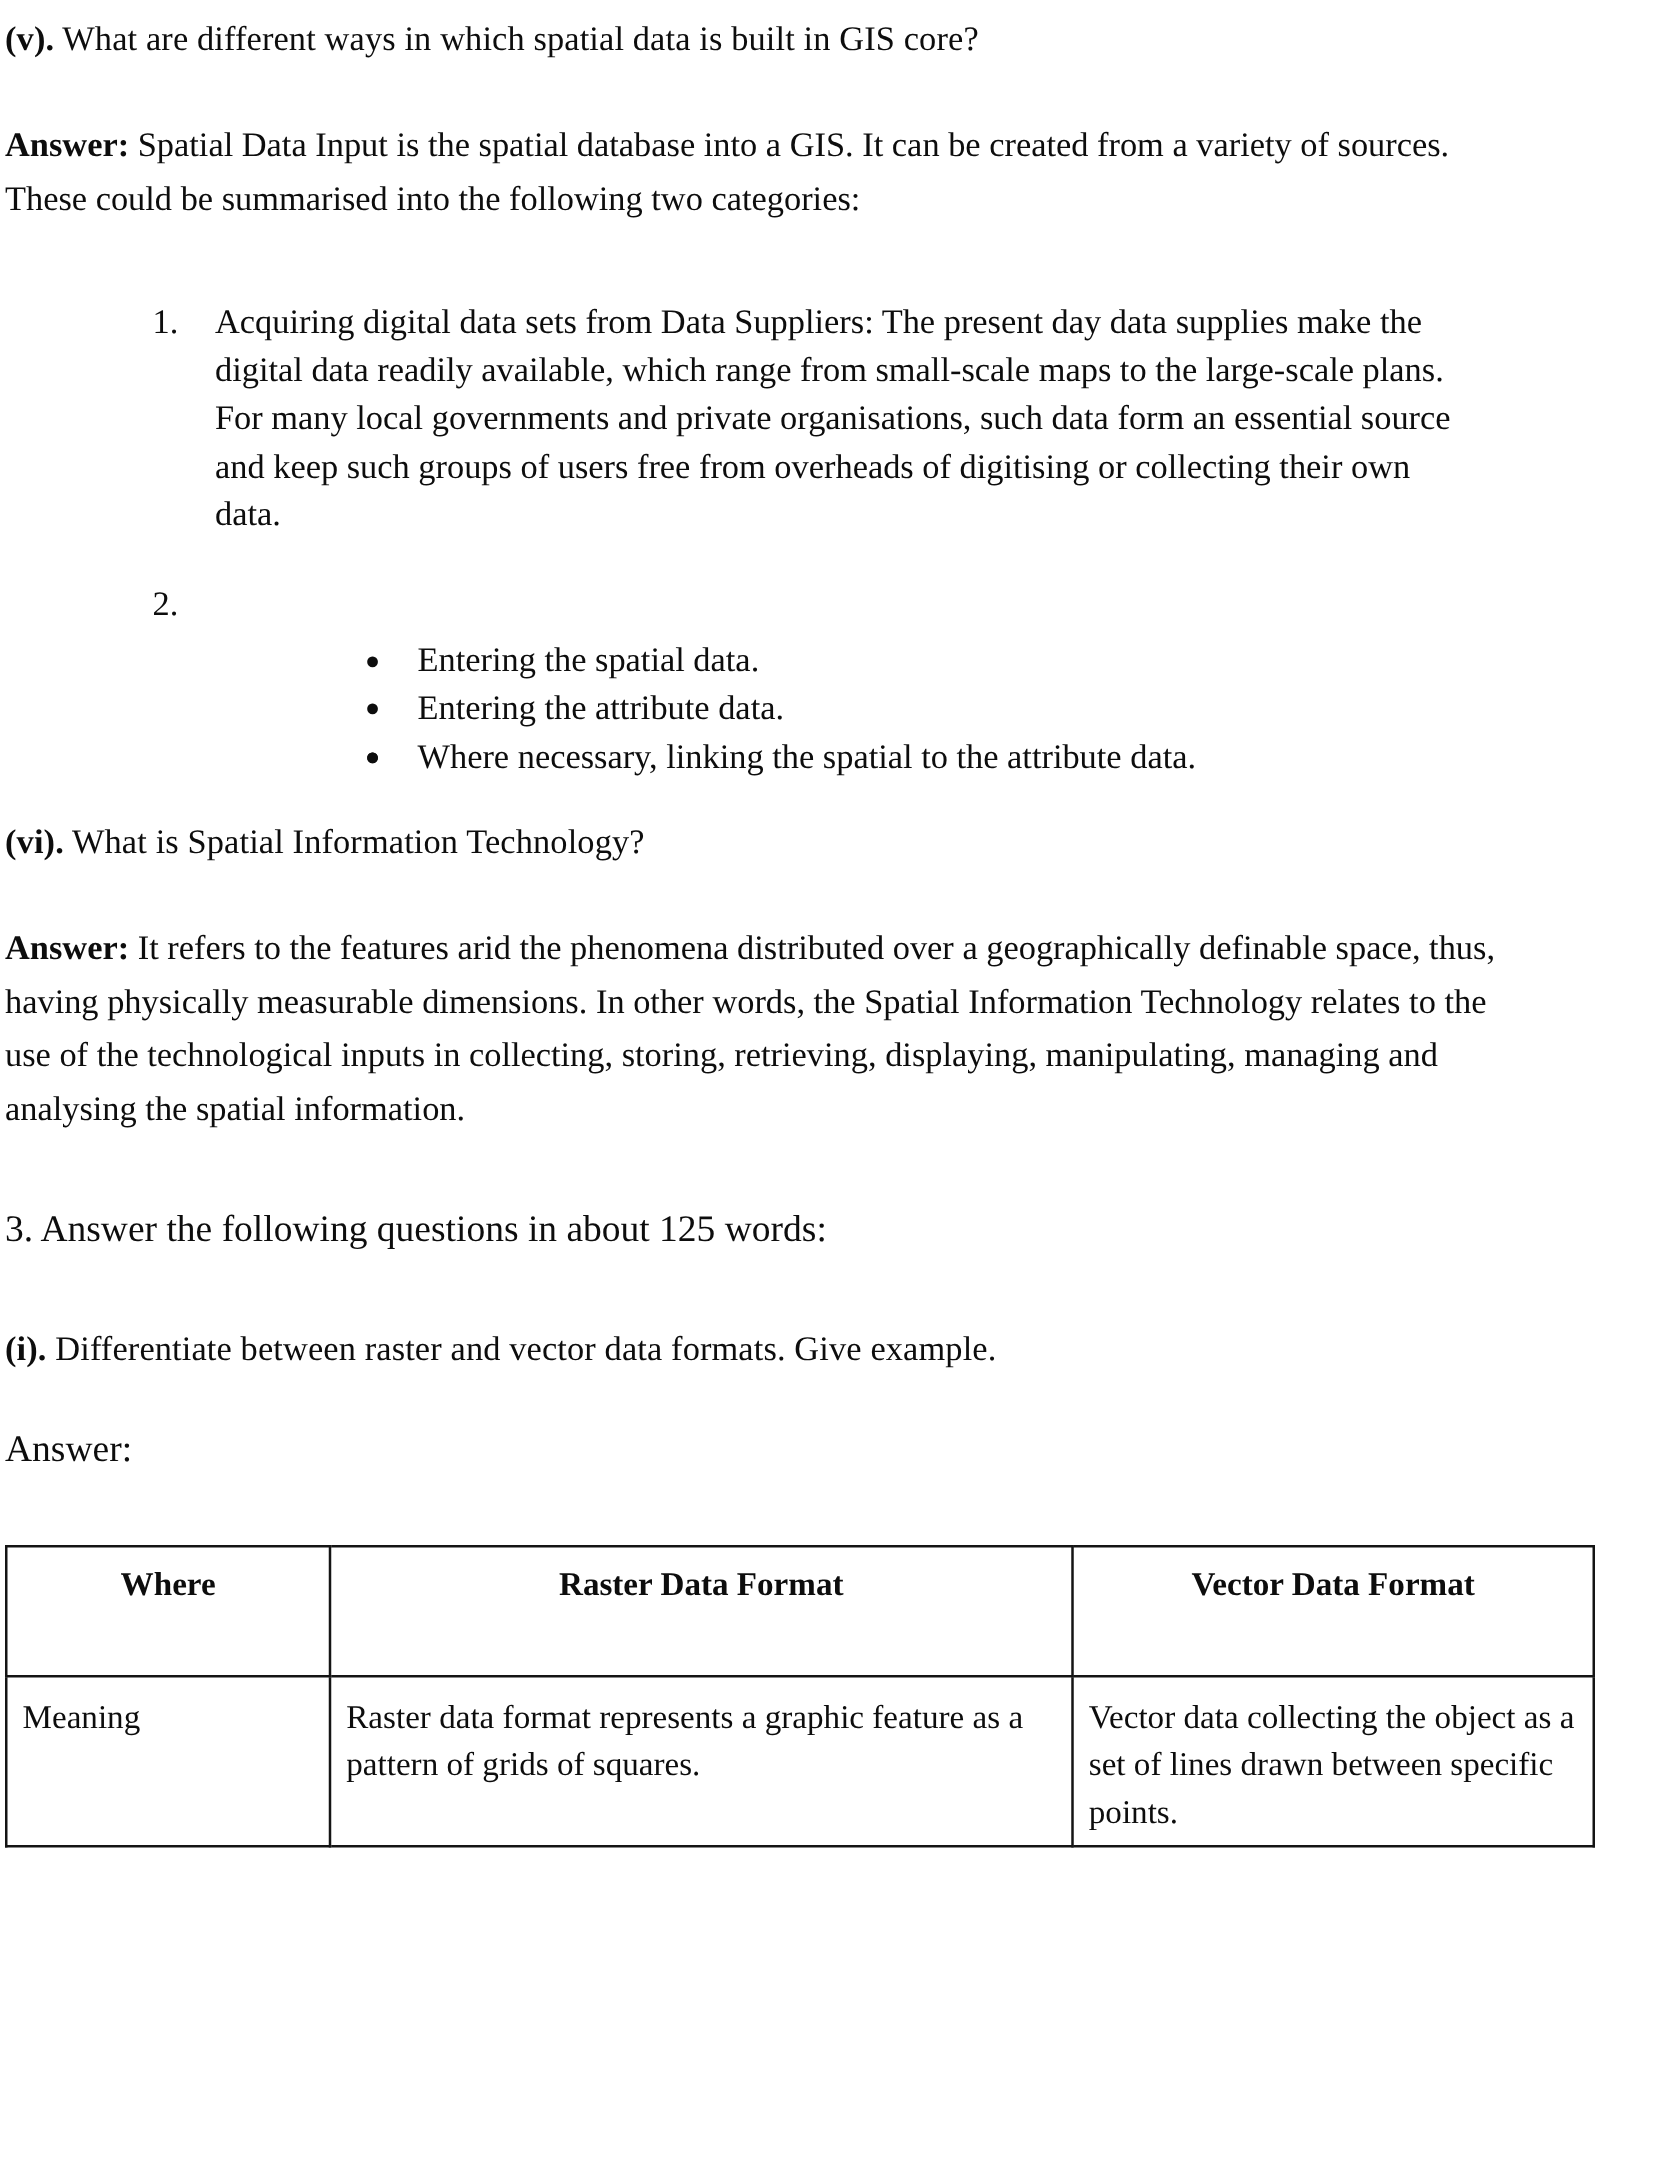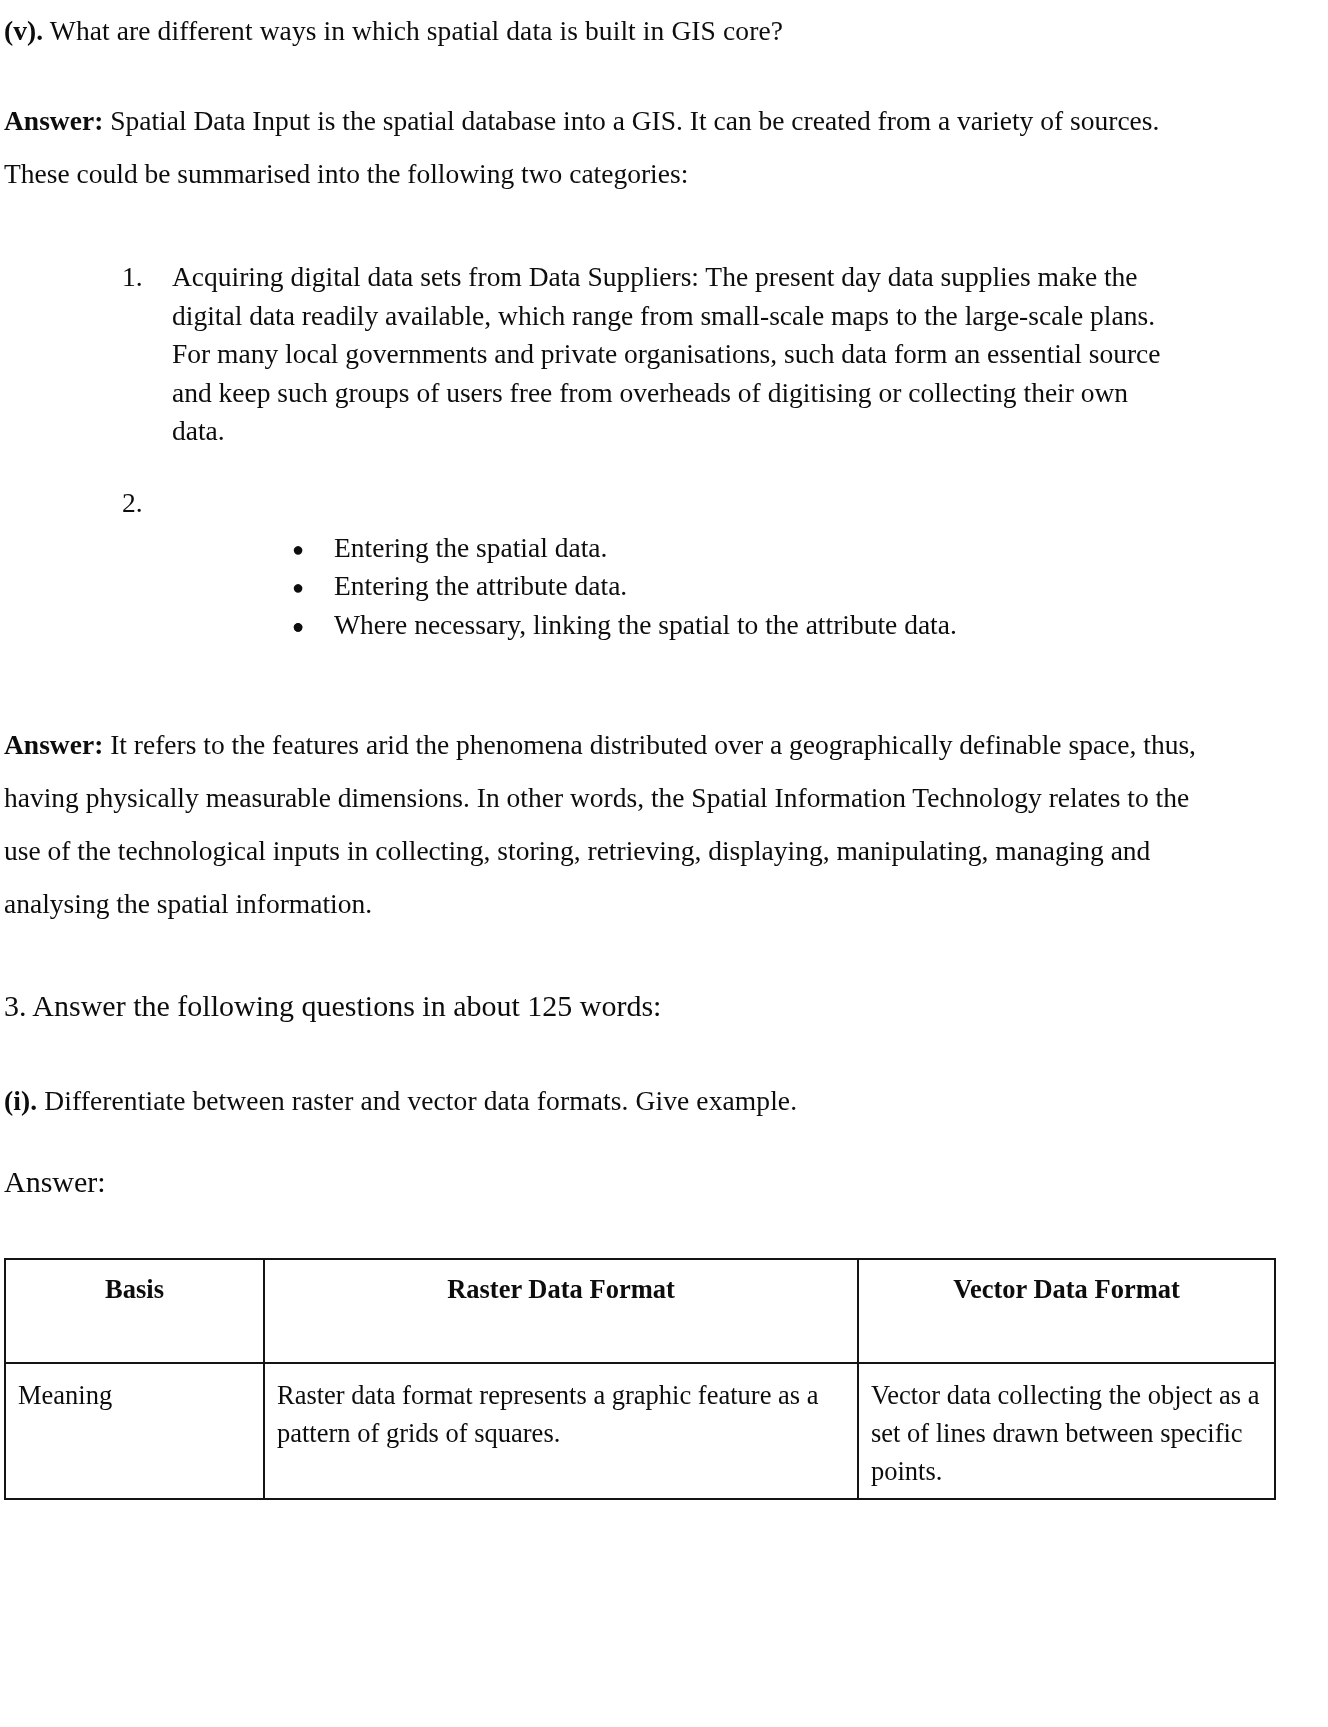--- a/index.html
+++ b/index.html
@@ -35,21 +35,21 @@
     font-size: 27.5px;
     line-height: 38px;
     margin: 0;
     letter-spacing: 0.1px;
   }
   .q-line .lbl {
     font-weight: bold;
   }
   .para {
     font-size: 27.5px;
-    line-height: 53px;
+    line-height: 43px;
     margin: 0;
     text-align: left;
   }
   .para .lbl {
     font-weight: bold;
   }
   .gap-m  { height: 30px; }
   .gap-l  { height: 44px; }
   .gap-xl { height: 58px; }
 
@@ -183,20 +183,21 @@
         <span class="dot">●</span>
       </li>
       <li>
         <span class="dot">●</span>
         <span>Where necessary, linking the spatial to the attribute data.</span>
       </li>
     </ul>
 
     <div class="gap-m"></div>
 
+    <p class="q-line"><span class="lbl">(vi).</span> <span>What is Spatial Information Technology?</span></p>
 
     <div class="gap-l"></div>
 
     <p class="para"><span class="lbl">Answer:</span> <span>It refers to the features arid the phenomena distributed over a geographically definable space, thus, having physically measurable dimensions. In other words, the Spatial Information Technology relates to the use of the technological inputs in collecting, storing, retrieving, displaying, manipulating, managing and analysing the spatial information.</span></p>
 
     <div class="gap-xl"></div>
 
     <p class="section-head">3. Answer the following questions in about 125 words:</p>
 
     <div class="gap-xl"></div>
@@ -205,21 +206,21 @@
 
     <div class="gap-l"></div>
 
     <p class="section-head">Answer:</p>
 
     <div class="gap-xl"></div>
 
     <table class="compare">
       <thead>
         <tr>
-          <th class="col-basis">Basis</th>
+          <th class="col-basis">Where</th>
           <th class="col-raster">Raster Data Format</th>
           <th class="col-vector">Vector Data Format</th>
         </tr>
       </thead>
       <tbody>
         <tr>
           <td class="col-basis">Meaning</td>
           <td class="col-raster">Raster data format represents a graphic feature as a pattern of grids of squares.</td>
           <td class="col-vector">Vector data collecting the object as a set of lines drawn between specific points.</td>
         </tr>

